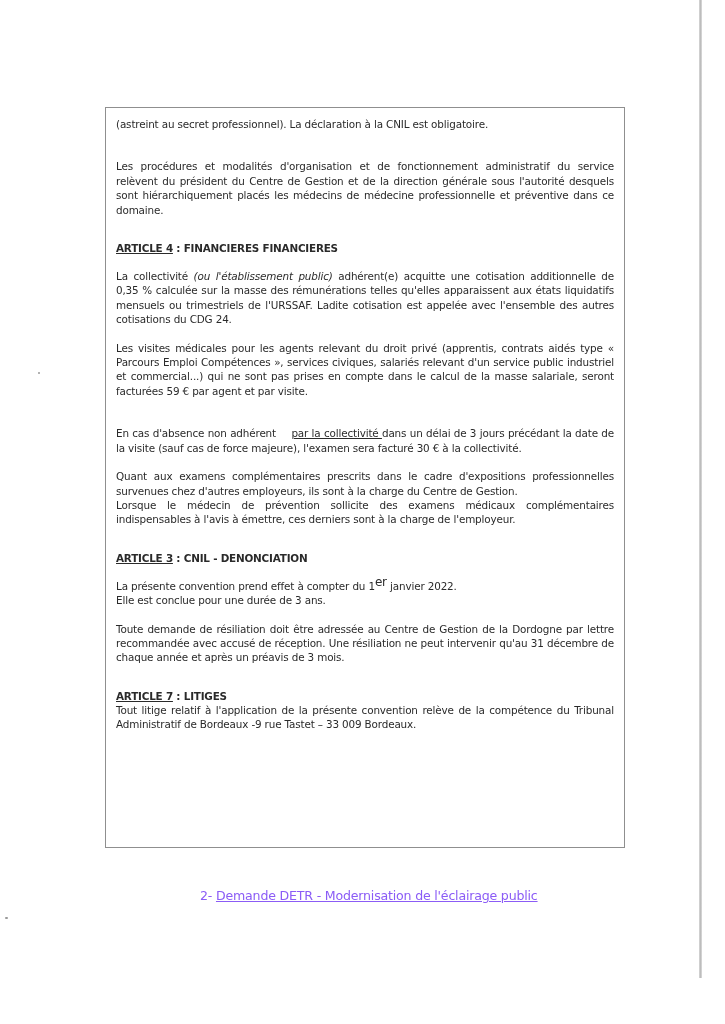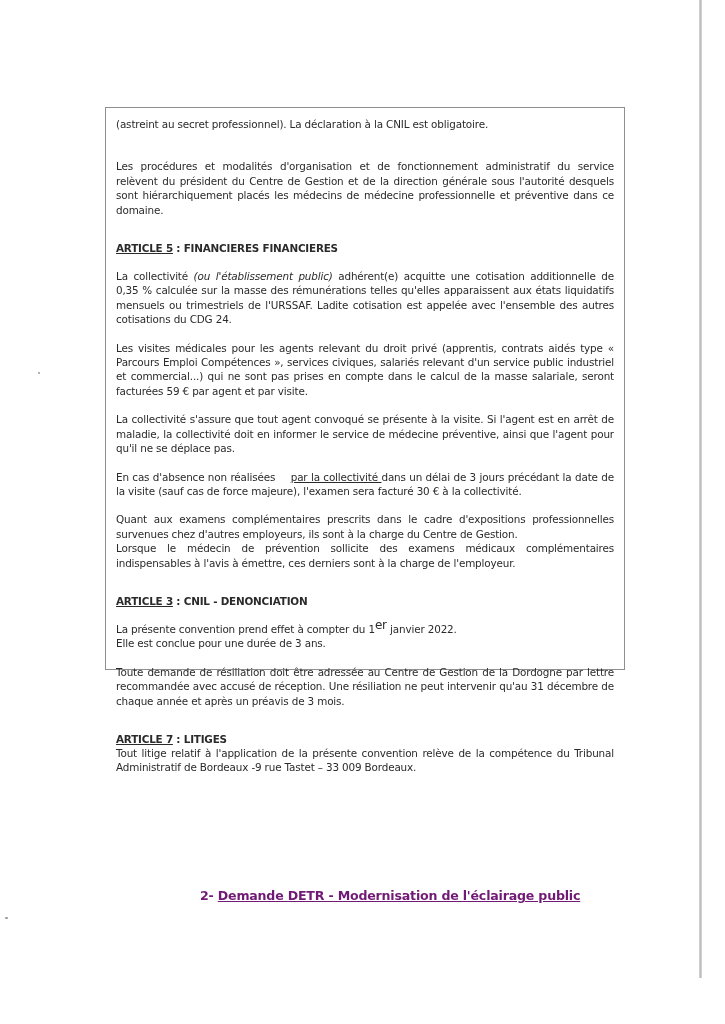--- a/index.html
+++ b/index.html
@@ -6,68 +6,67 @@
   body {
     width: 725px; height: 1024px; background: #ffffff; position: relative; overflow: hidden;
     font-family: "DejaVu Sans", sans-serif; color: #2a2a2a;
   }
   .page-edge {
     position: absolute; left: 699px; top: 0; width: 3px; height: 978px;
     background: linear-gradient(to right, #d8d8d8, #bdbdbd, #dcdcdc);
   }
   .speck { position: absolute; width: 3px; height: 2px; background: #9a9a9a; border-radius: 1px; }
   .doc-box {
-    position: absolute; left: 105px; top: 107px; width: 520px; height: 563px;
+    position: absolute; left: 105px; top: 107px; width: 520px; height: 741px;
     border: 1px solid #8f8f8f; box-sizing: border-box;
     padding: 9px 10px 0 10px;
   }
   p {
     margin: 0; font-size: 10.4px; line-height: 14.4px; text-align: justify;
     letter-spacing: -0.15px;
   }
   .gap { height: 14px; }
   .gap-lg { height: 24px; }
   .article-title {
     font-weight: bold; font-size: 10.4px; line-height: 14px; letter-spacing: -0.2px; margin: 0;
   }
   .article-title .num { text-decoration: underline; }
   .u { text-decoration: underline; padding-left: 12px; }
   em { font-style: italic; }
   sup { font-size: 12px; vertical-align: 4px; line-height: 0; }
   .section-heading {
-    position: absolute; left: 200px; top: 888px; font-weight: bold; font-size: 12.6px;
-    letter-spacing: -0.2px; color: #701a75;
+    position: absolute; left: 200px; top: 888px; font-weight: normal; font-size: 12.6px;
+    letter-spacing: -0.2px; color: #8b5cf6;
   }
   .section-heading .title { text-decoration: underline; }
 </style>
 </head>
 <body>
 
 <div class="page-edge"></div>
 <div class="speck" style="left:5px; top:917px;"></div>
 <div class="speck" style="left:38px; top:372px; width:2px;"></div>
 
 <div class="doc-box">
   <p>(astreint au secret professionnel). La déclaration à la CNIL est obligatoire.</p>
   <div class="gap"></div>
   <div class="gap"></div>
   <p>Les procédures et modalités d'organisation et de fonctionnement administratif du service relèvent du président du Centre de Gestion et de la direction générale sous l'autorité desquels sont hiérarchiquement placés les médecins de médecine professionnelle et préventive dans ce domaine.</p>
 
   <div class="gap-lg"></div>
   <div class="article-title">
-    <span class="num">ARTICLE 5</span><span> : FINANCIERES FINANCIERES</span>
+    <span class="num">ARTICLE 4</span><span> : FINANCIERES FINANCIERES</span>
   </div>
   <div class="gap"></div>
   <p><span>La collectivité </span><em>(ou l'établissement public)</em><span> adhérent(e) acquitte une cotisation additionnelle de 0,35 % calculée sur la masse des rémunérations telles qu'elles apparaissent aux états liquidatifs mensuels ou trimestriels de l'URSSAF. Ladite cotisation est appelée avec l'ensemble des autres cotisations du CDG 24.</span></p>
   <div class="gap"></div>
   <p>Les visites médicales pour les agents relevant du droit privé (apprentis, contrats aidés type « Parcours Emploi Compétences », services civiques, salariés relevant d'un service public industriel et commercial...) qui ne sont pas prises en compte dans le calcul de la masse salariale, seront facturées 59 € par agent et par visite.</p>
   <div class="gap"></div>
-  <p>La collectivité s'assure que tout agent convoqué se présente à la visite. Si l'agent est en arrêt de maladie, la collectivité doit en informer le service de médecine préventive, ainsi que l'agent pour qu'il ne se déplace pas.</p>
   <div class="gap"></div>
-  <p><span>En cas d'absence non réalisées </span><span class="u">par la collectivité </span><span>dans un délai de 3 jours précédant la date de la visite (sauf cas de force majeure), l'examen sera facturé 30 € à la collectivité.</span></p>
+  <p><span>En cas d'absence non adhérent </span><span class="u">par la collectivité </span><span>dans un délai de 3 jours précédant la date de la visite (sauf cas de force majeure), l'examen sera facturé 30 € à la collectivité.</span></p>
   <div class="gap"></div>
   <p>Quant aux examens complémentaires prescrits dans le cadre d'expositions professionnelles survenues chez d'autres employeurs, ils sont à la charge du Centre de Gestion.</p>
   <p>Lorsque le médecin de prévention sollicite des examens médicaux complémentaires indispensables à l'avis à émettre, ces derniers sont à la charge de l'employeur.</p>
 
   <div class="gap-lg"></div>
   <div class="article-title">
     <span class="num">ARTICLE 3</span><span> : CNIL - DENONCIATION</span>
   </div>
   <div class="gap"></div>
   <p><span>La présente convention prend effet à compter du 1</span><sup>er</sup><span> janvier 2022.</span></p>

